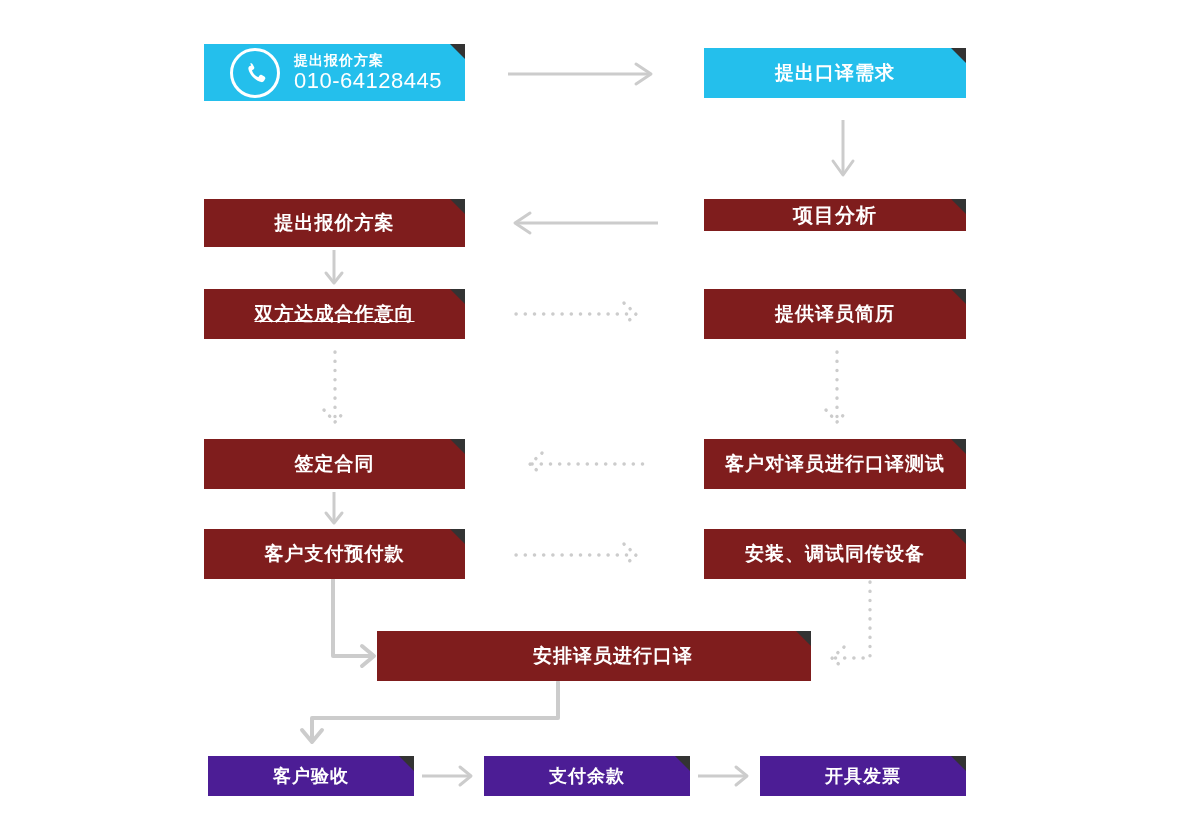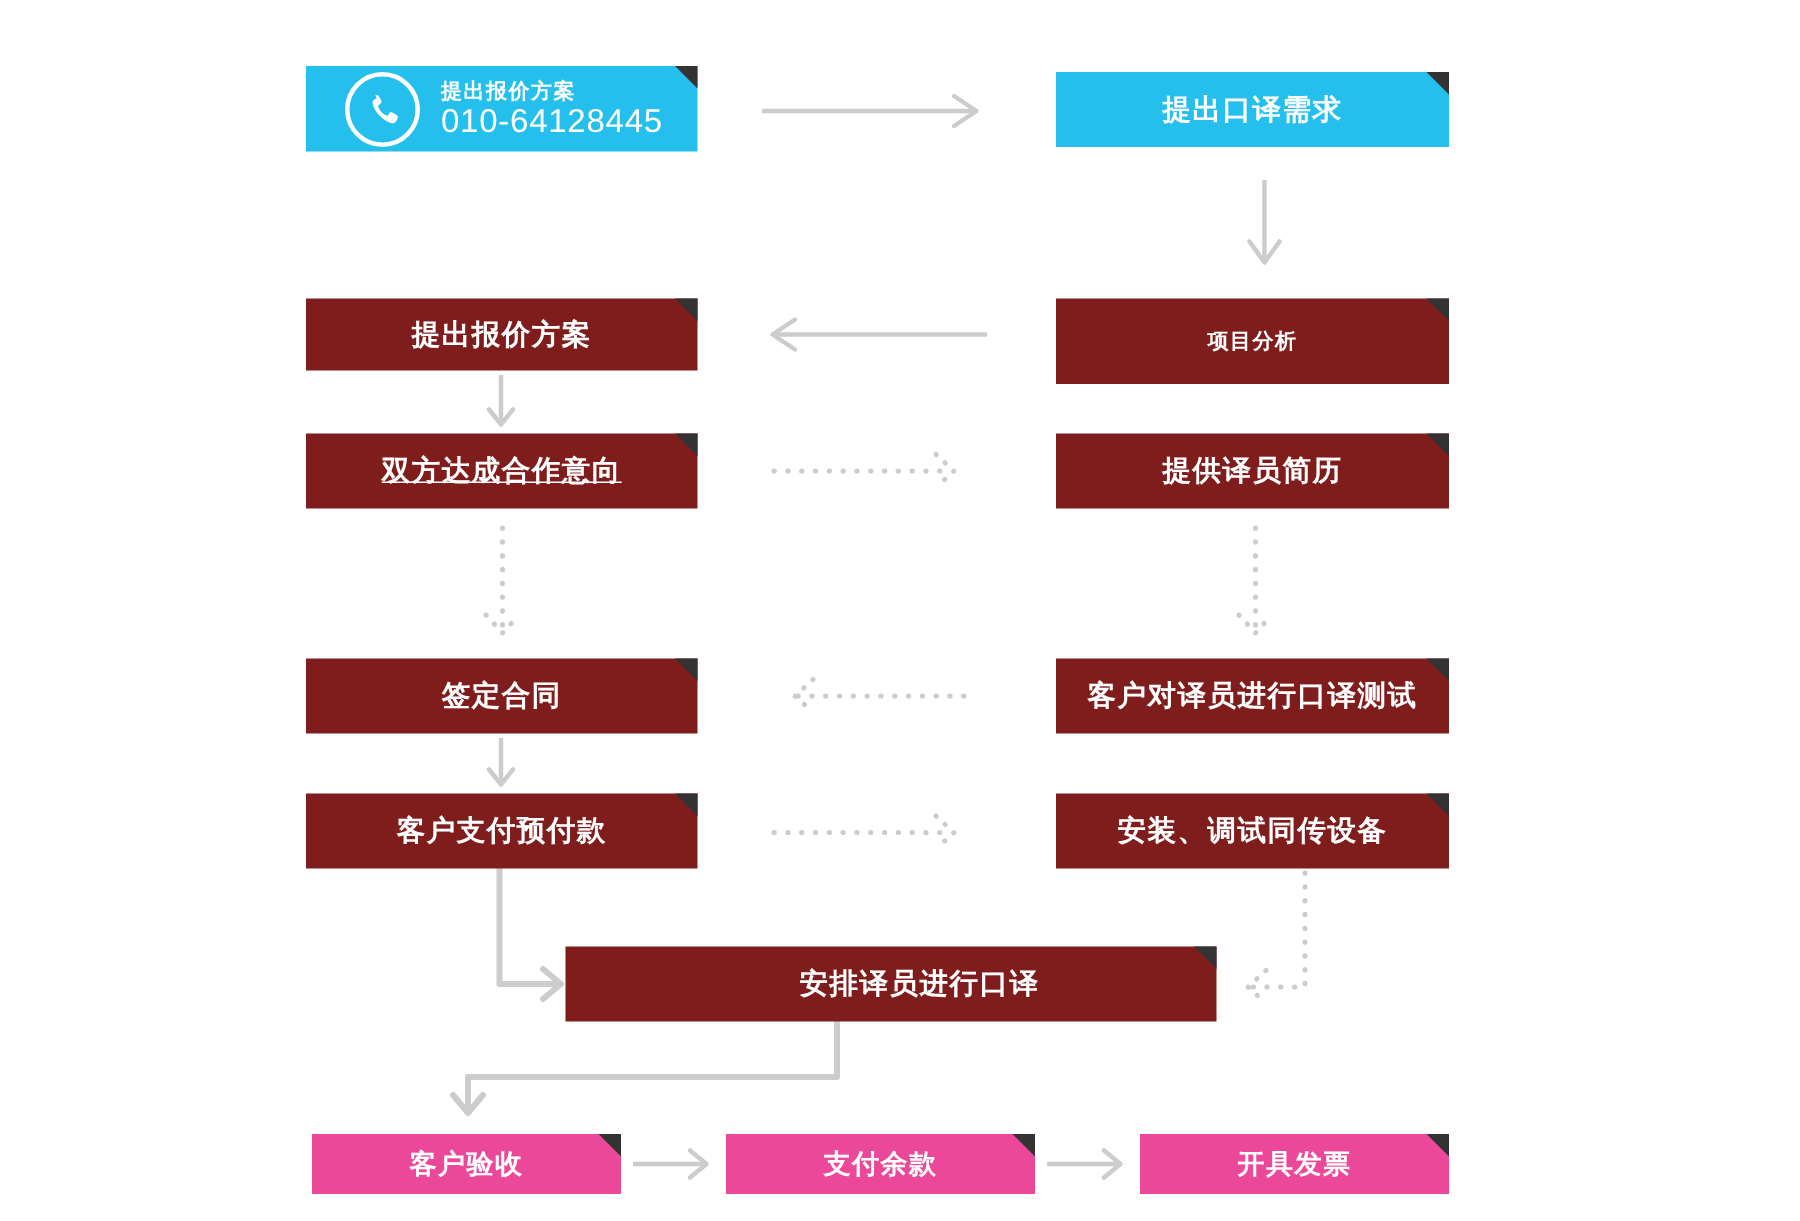--- a/index.html
+++ b/index.html
@@ -40,21 +40,21 @@
     border-left: 15px solid transparent;
   }
   .node .label {
     position: relative;
     z-index: 2;
     white-space: nowrap;
   }
 
   .cyan  { background: #24bfec; }
   .orange{ background: #7f1d1d; }
-  .green { background: #ec4899; }
+  .green { background: #4c1d95; }
 
   
   .phone-node {
     justify-content: flex-start;
     padding-left: 26px;
   }
   .phone-icon {
     width: 44px;
     height: 44px;
     border-radius: 50%;
@@ -216,21 +216,21 @@
   <div class="node cyan" style="left:704px; top:48px; width:262px; height:50px; font-size:19px;">
     <span class="fold"></span>
     <span class="label">提出口译需求</span>
   </div>
 
   <div class="node orange" style="left:204px; top:199px; width:261px; height:48px; font-size:19px;">
     <span class="fold"></span>
     <span class="label">提出报价方案</span>
   </div>
 
-  <div class="node orange" style="left:704px; top:199px; width:262px; height:57px; font-size:14px;">
+  <div class="node orange" style="left:704px; top:199px; width:262px; height:32px; font-size:20px;">
     <span class="fold"></span>
     <span class="label">项目分析</span>
   </div>
 
   <div class="node orange" style="left:204px; top:289px; width:261px; height:50px; font-size:19px;text-decoration:underline;">
     <span class="fold"></span>
     <span class="label">双方达成合作意向</span>
   </div>
 
   <div class="node orange" style="left:704px; top:289px; width:262px; height:50px; font-size:19px;">

